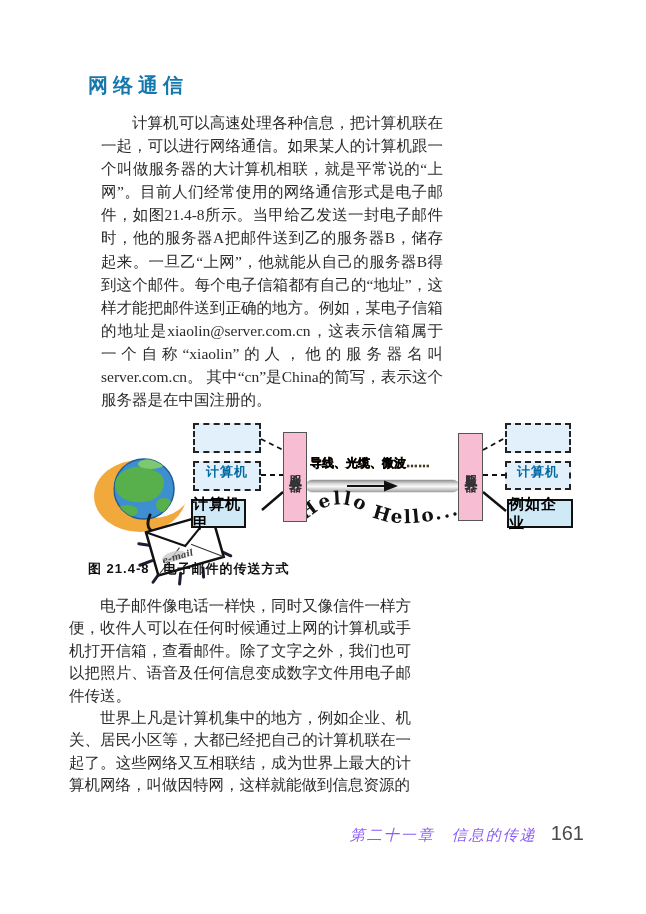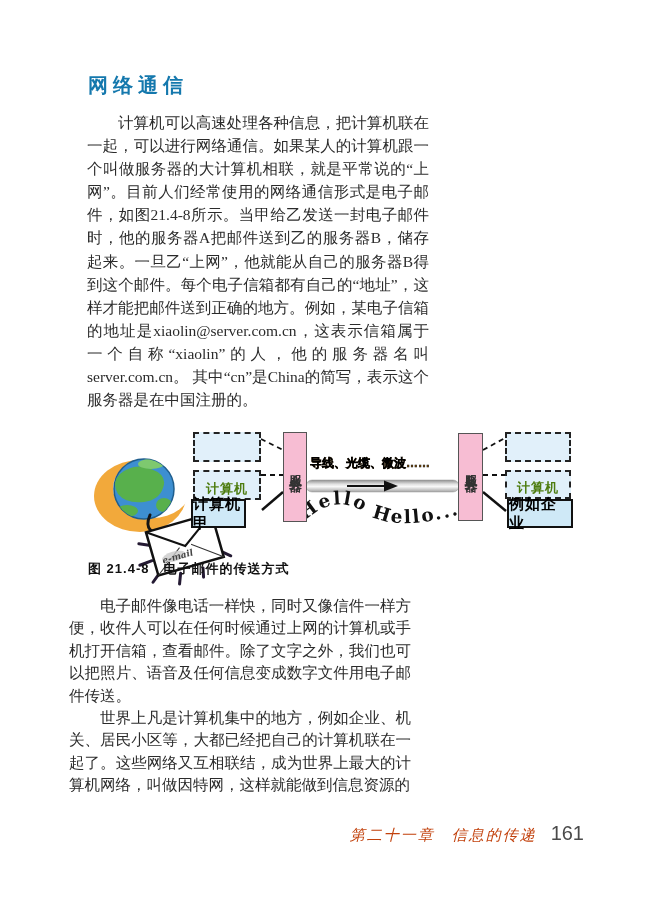--- a/index.html
+++ b/index.html
@@ -6,34 +6,34 @@
   #page {
     position:relative; width:646px; height:914px; background:#ffffff;
     font-family:"Liberation Serif", serif; color:#2e2e2e; overflow:hidden;
   }
   .heading {
     position:absolute; left:88px; top:72px;
     font-size:20px; font-weight:bold; color:#1478ad; letter-spacing:5px;
     font-family:"Liberation Sans", sans-serif;
   }
   .bodycol { width:342px; text-align:justify; font-size:15.5px; color:#2b2b2b; }
-  .para1 { position:absolute; left:87px; top:111px; line-height:23.1px; }
+  .para1 { position:absolute; left:101px; top:111px; line-height:23.1px; }
   .para23 { position:absolute; left:69px; top:595px; line-height:22.4px; }
   .para23 p, .para1 p { margin:0; text-indent:2em; }
 
   
   .figure { position:absolute; left:0; top:418px; width:646px; height:172px; }
   .figure svg { position:absolute; left:0; top:0; }
 
   .dashed-box {
     position:absolute; box-sizing:border-box;
     background:#e1f0fa; border:2px dashed #222;
-    display:flex; align-items:flex-end; justify-content:center;
+    display:flex; align-items:flex-start; justify-content:center;
     font-family:"Liberation Sans", sans-serif;
-    font-size:13px; color:#4d7c0f; letter-spacing:1px; font-weight:bold;margin-top:9px;
+    font-size:13px; color:#0369a1; letter-spacing:1px; font-weight:bold;
   }
   .box-l1 { left:193px; top:5px;  width:68px; height:30px; }
   .box-l2 { left:193px; top:43px; width:68px; height:30px; }
   .box-r1 { left:505px; top:5px;  width:66px; height:30px; }
   .box-r2 { left:505px; top:43px; width:66px; height:29px; }
 
   .solid-box {
     position:absolute; box-sizing:border-box;
     background:#cfe9f7; border:2px solid #111;
     display:flex; align-items:center; justify-content:center;
@@ -68,21 +68,21 @@
     font-family:"Liberation Sans", sans-serif;
     font-size:13px; font-weight:bold; color:#111; letter-spacing:1px;
   }
 
   .footer {
     position:absolute; top:822px; left:0; width:584px; text-align:right;
     white-space:nowrap;
   }
   .footer .chapter {
     font-family:"Liberation Serif", serif; font-style:italic;
-    font-size:15px; color:#c2410c; letter-spacing:2px;
+    font-size:15px; color:#8b5cf6; letter-spacing:2px;
   }
   .footer .pagenum {
     font-family:"Liberation Sans", sans-serif;
     font-size:20px; color:#4a4a4a; margin-left:10px;
   }
 </style>
 </head>
 <body>
 
 <div id="page">

